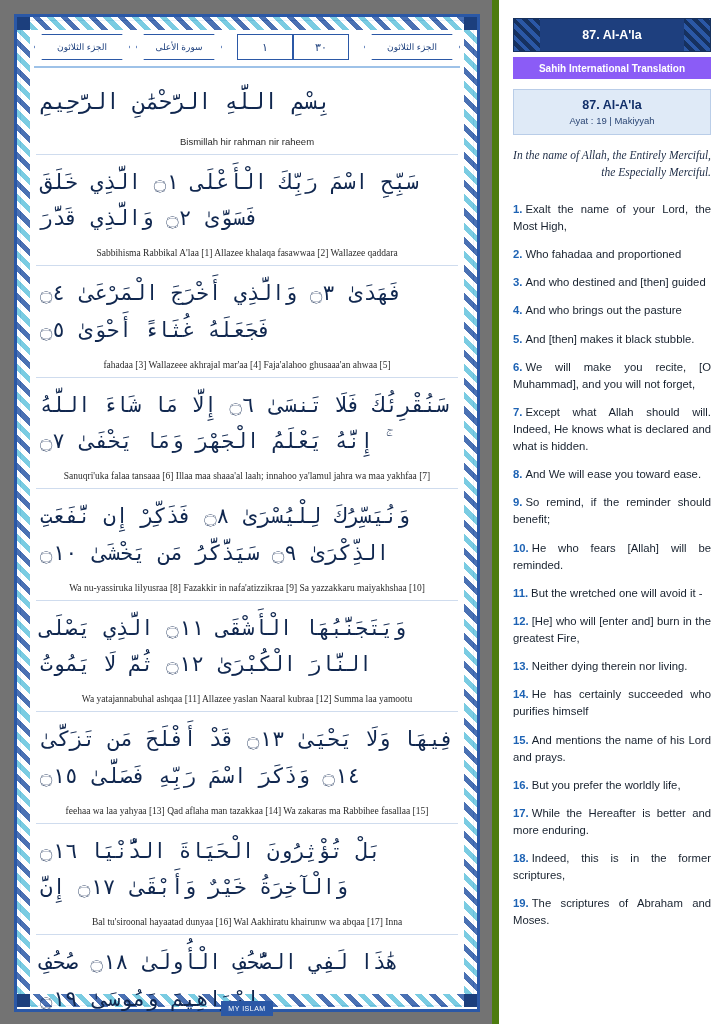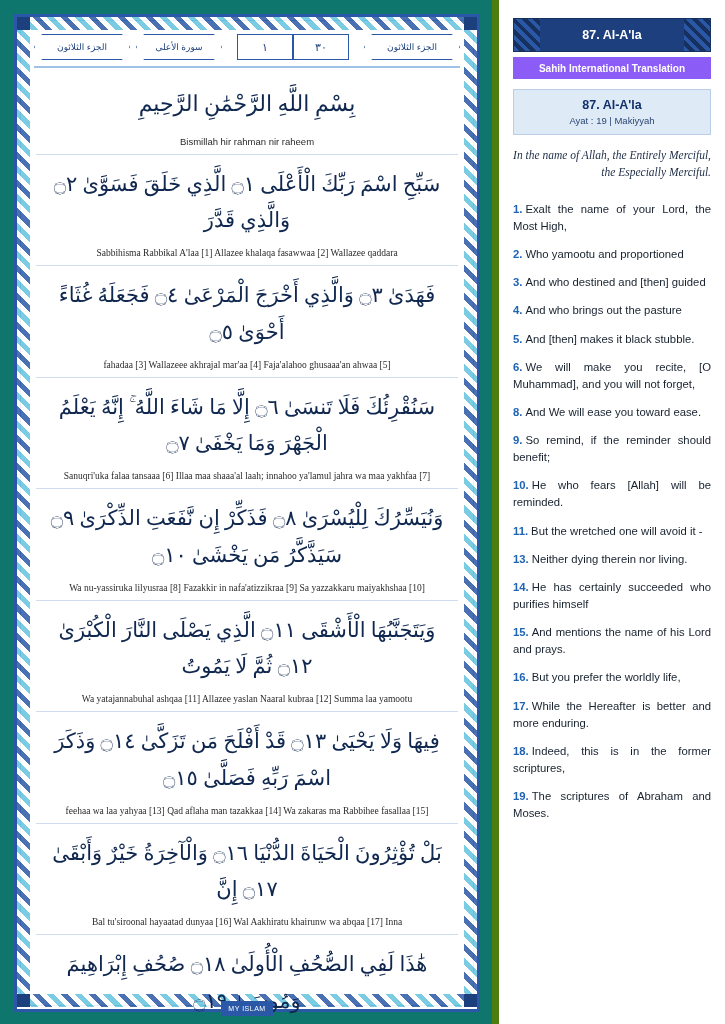--- a/index.html
+++ b/index.html
@@ -10,21 +10,21 @@
     font-family:"Liberation Sans", sans-serif;
     overflow:hidden;
   }
   .page { position:relative; width:725px; height:1024px; display:flex; }
 
   
   .quran-panel {
     position:relative;
     width:492px; height:1024px;
     padding:11px 14px 14px 14px;
-    background:#0f766e;
+    background:#737373;
   }
   .frame {
     position:absolute; left:14px; top:14px; right:12px; bottom:12px;
     border:3px solid #2b58a6;
     background:#fff;
   }
   .frame:before {
     content:""; position:absolute; left:3px; top:3px; right:3px; bottom:3px;
     border:1px solid #7fa2d8;
   }
@@ -95,22 +95,22 @@
     display:flex; align-items:center; justify-content:center;
     font-size:21px; color:#14336b; direction:rtl;
     font-family:"DejaVu Sans", sans-serif;
   }
 
   
   .verses { flex:1 1 auto; padding:0 4px; }
   .vblock { border-bottom:1px solid #cfdcee; padding:11px 4px 7px 4px; }
   .vblock:last-child { border-bottom:none; }
   .arabic {
-    direction:rtl; text-align:center;
-    font-family:Liberation Serif, serif;
+    direction:rtl; text-align:left;
+    font-family:Liberation Mono, monospace;
     font-size:21px; line-height:1.75; color:#10274f;
     letter-spacing:.5px;
   }
   .arabic.basmala { font-size:22px; padding:6px 0 2px; }
   .translit {
     text-align:center; font-size:9.5px; color:#2a2a2a;
     margin-top:9px; font-family:Liberation Serif, serif;
   }
   .bism-line { text-align:center; font-size:9.5px; color:#2a2a2a; margin-top:10px; }
 
@@ -252,29 +252,31 @@
 
     <div class="meta-card">
       <div class="name">87. Al-A'la</div>
       <div class="sub">Ayat : 19  |  Makiyyah</div>
     </div>
 
     <div class="bismillah-en">In the name of Allah, the Entirely Merciful, the Especially Merciful.</div>
 
     <div class="ayah-list">
       <p class="ayah"><span class="num">1.</span><span>Exalt the name of your Lord, the Most High,</span></p>
-      <p class="ayah"><span class="num">2.</span><span>Who yamootu and proportioned</span></p>
+      <p class="ayah"><span class="num">2.</span><span>Who fahadaa and proportioned</span></p>
       <p class="ayah"><span class="num">3.</span><span>And who destined and [then] guided</span></p>
       <p class="ayah"><span class="num">4.</span><span>And who brings out the pasture</span></p>
       <p class="ayah"><span class="num">5.</span><span>And [then] makes it black stubble.</span></p>
       <p class="ayah"><span class="num">6.</span><span>We will make you recite, [O Muhammad], and you will not forget,</span></p>
+      <p class="ayah"><span class="num">7.</span><span>Except what Allah should will. Indeed, He knows what is declared and what is hidden.</span></p>
       <p class="ayah"><span class="num">8.</span><span>And We will ease you toward ease.</span></p>
       <p class="ayah"><span class="num">9.</span><span>So remind, if the reminder should benefit;</span></p>
       <p class="ayah"><span class="num">10.</span><span>He who fears [Allah] will be reminded.</span></p>
       <p class="ayah"><span class="num">11.</span><span>But the wretched one will avoid it -</span></p>
+      <p class="ayah"><span class="num">12.</span><span>[He] who will [enter and] burn in the greatest Fire,</span></p>
       <p class="ayah"><span class="num">13.</span><span>Neither dying therein nor living.</span></p>
       <p class="ayah"><span class="num">14.</span><span>He has certainly succeeded who purifies himself</span></p>
       <p class="ayah"><span class="num">15.</span><span>And mentions the name of his Lord and prays.</span></p>
       <p class="ayah"><span class="num">16.</span><span>But you prefer the worldly life,</span></p>
       <p class="ayah"><span class="num">17.</span><span>While the Hereafter is better and more enduring.</span></p>
       <p class="ayah"><span class="num">18.</span><span>Indeed, this is in the former scriptures,</span></p>
       <p class="ayah"><span class="num">19.</span><span>The scriptures of Abraham and Moses.</span></p>
     </div>
 
   </div>

